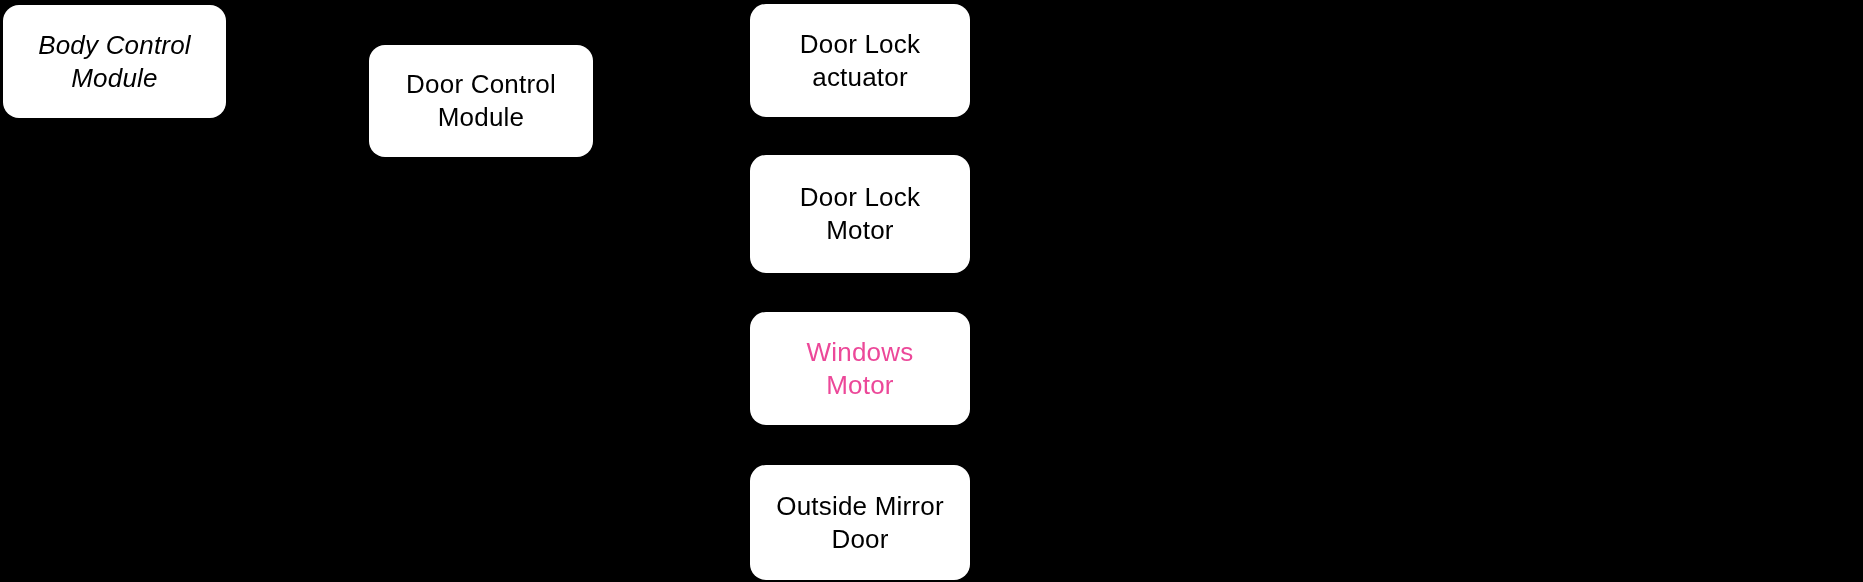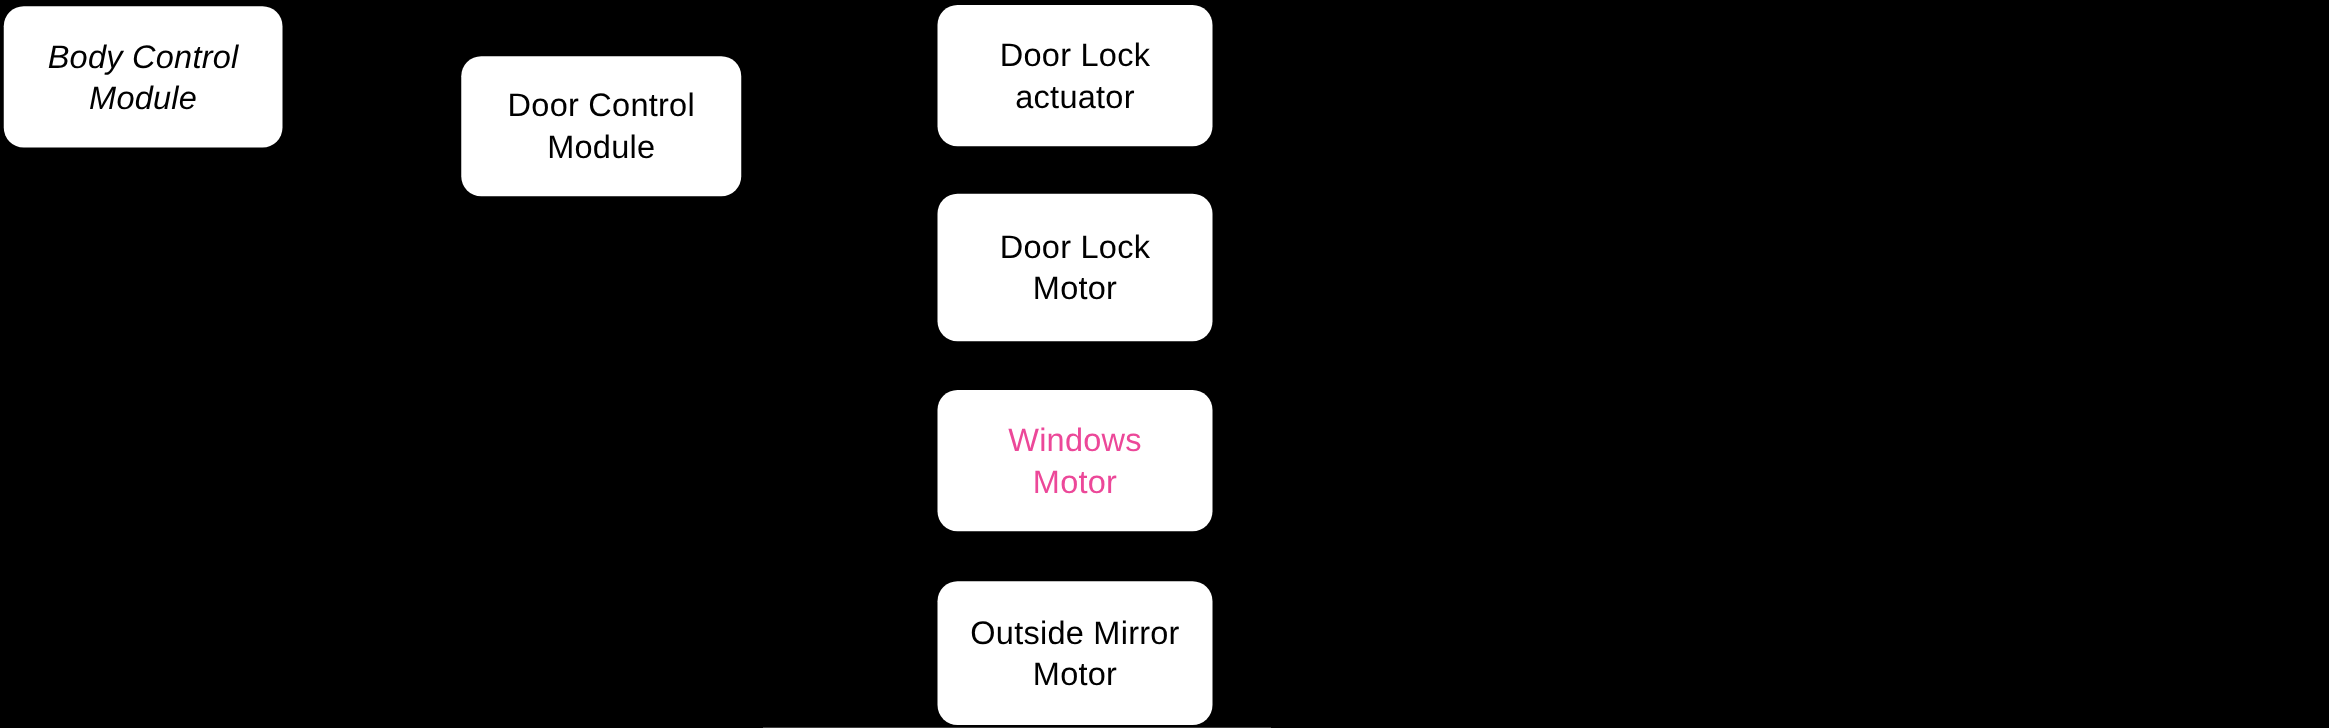--- a/index.html
+++ b/index.html
@@ -59,16 +59,16 @@
 Motor</span>
   </div>
 
   <div class="node" style="left: 750px; top: 312px; width: 220px; height: 113px; background: rgb(255, 255, 255); color: #ec4899;">
     <span class="label">Windows
 Motor</span>
   </div>
 
   <div class="node" style="left: 750px; top: 465px; width: 220px; height: 115px; background: rgb(255, 255, 255); color: rgb(0, 0, 0);">
     <span class="label">Outside Mirror
-Motor</span>
+Door</span>
   </div>
 
 </div>
 
 </body></html>

